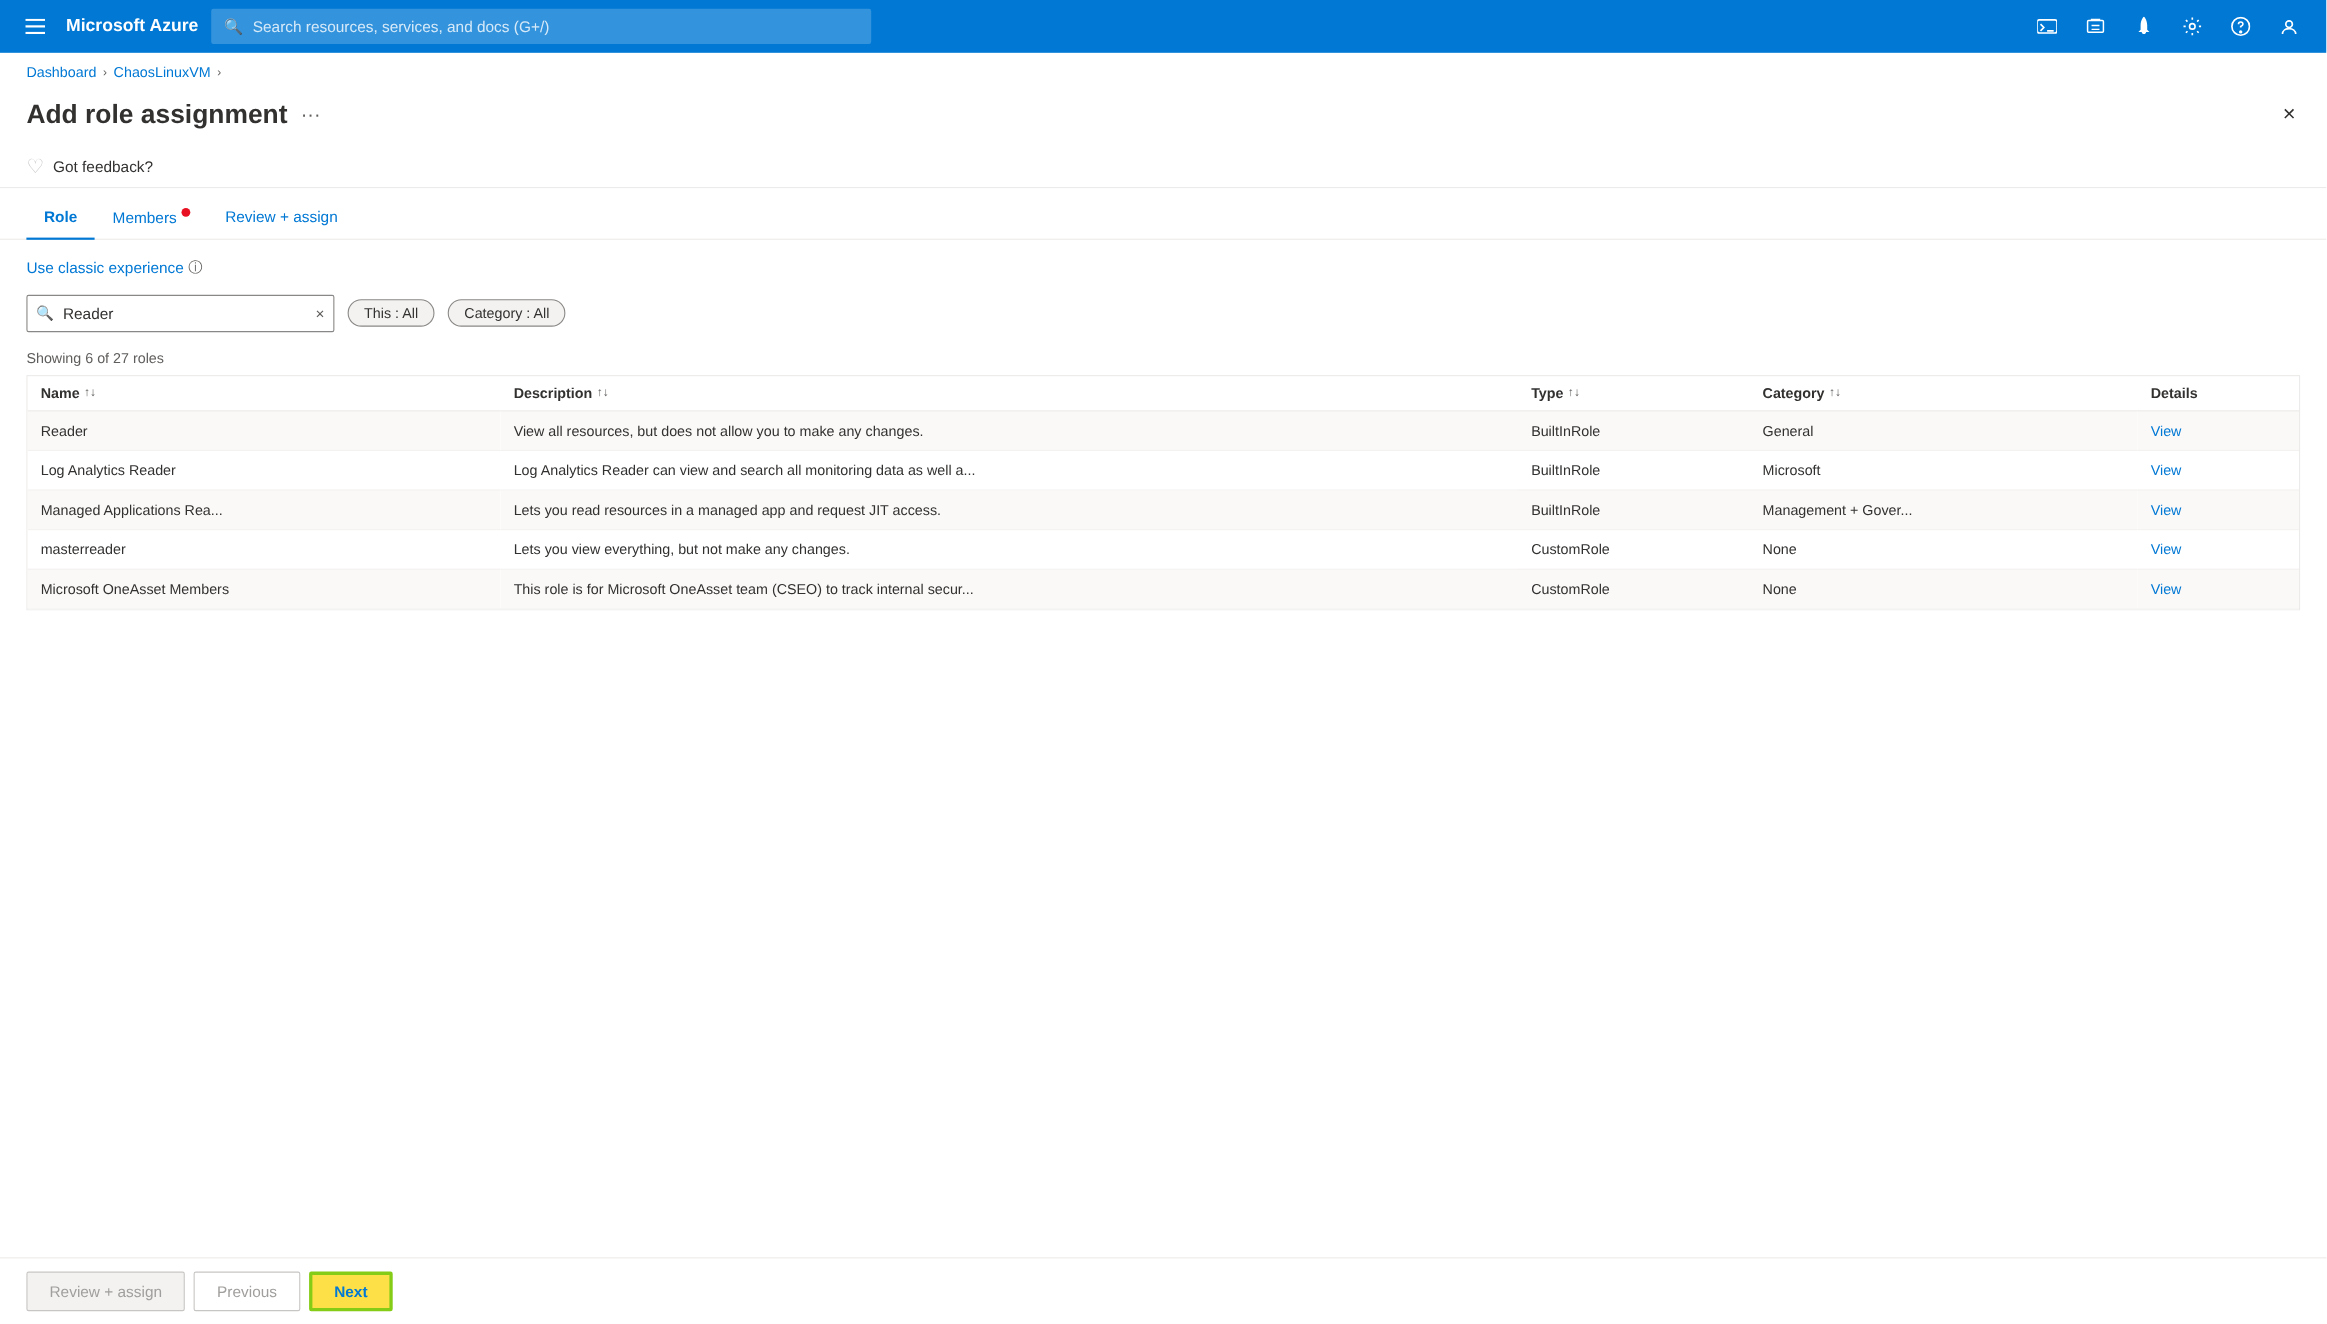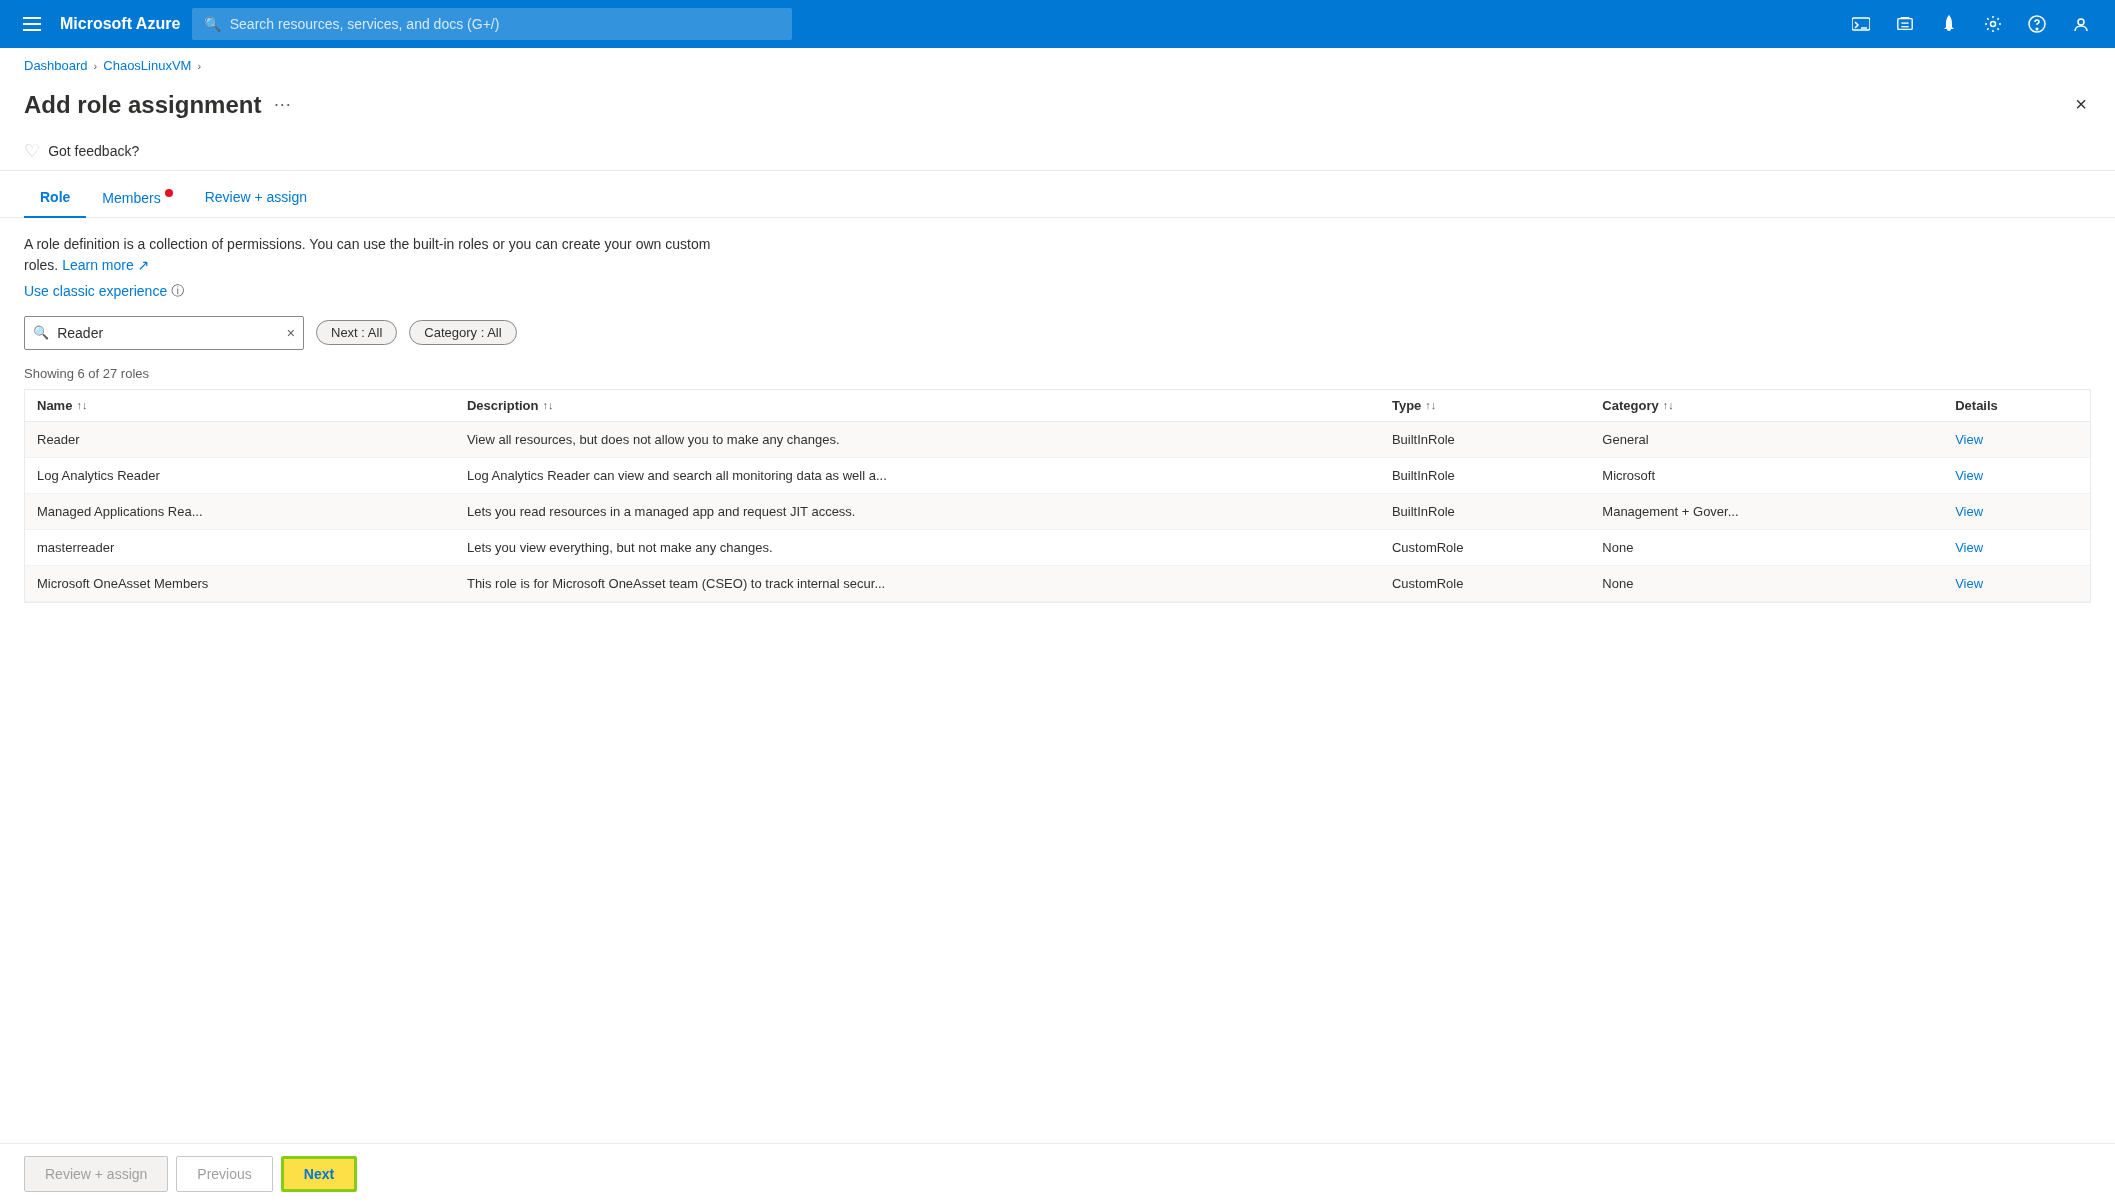--- a/index.html
+++ b/index.html
@@ -368,39 +368,35 @@
   </div>
   <div class="tab">
     <span>Members</span><span class="tab-dot"></span>
   </div>
   <div class="tab">
     <span>Review + assign</span>
   </div>
 </div>
 
 <div class="content">
-  <p class="description">
-    <span>A role definition is a collection of permissions. You can use the built-in roles or you can create your own custom roles.</span>
-    <a href="#"> <span>Learn more</span> ↗</a>
-  </p>
   <div class="classic-link">
     <a href="#" style="color:#0078d4;text-decoration:none;">
       <span>Use classic experience</span>
     </a>
     <span class="info-icon">ⓘ</span>
   </div>
 
   <div class="search-filter-row">
     <div class="search-box">
       <span class="search-icon">🔍</span>
       <input type="text" value="Reader" style="">
       <span class="clear-btn">×</span>
     </div>
     <button class="filter-btn">
-      <span>Next : All</span>
+      <span>This : All</span>
     </button>
     <button class="filter-btn">
       <span>Category : All</span>
     </button>
   </div>
 
   <div class="showing-label">Showing 6 of 27 roles</div>
 
   <div class="table-container">
     <table class="roles-table">

